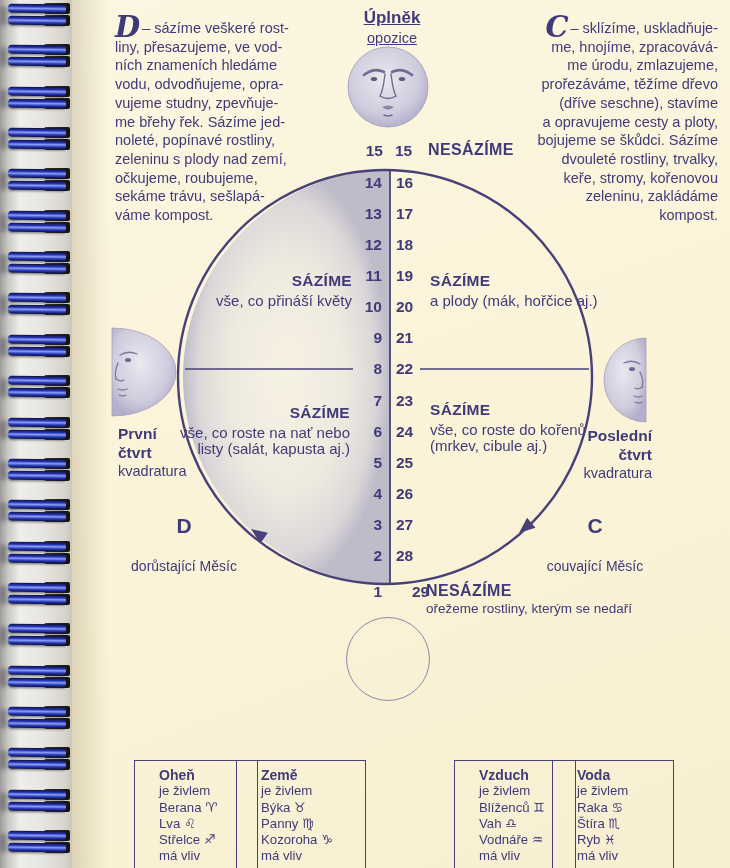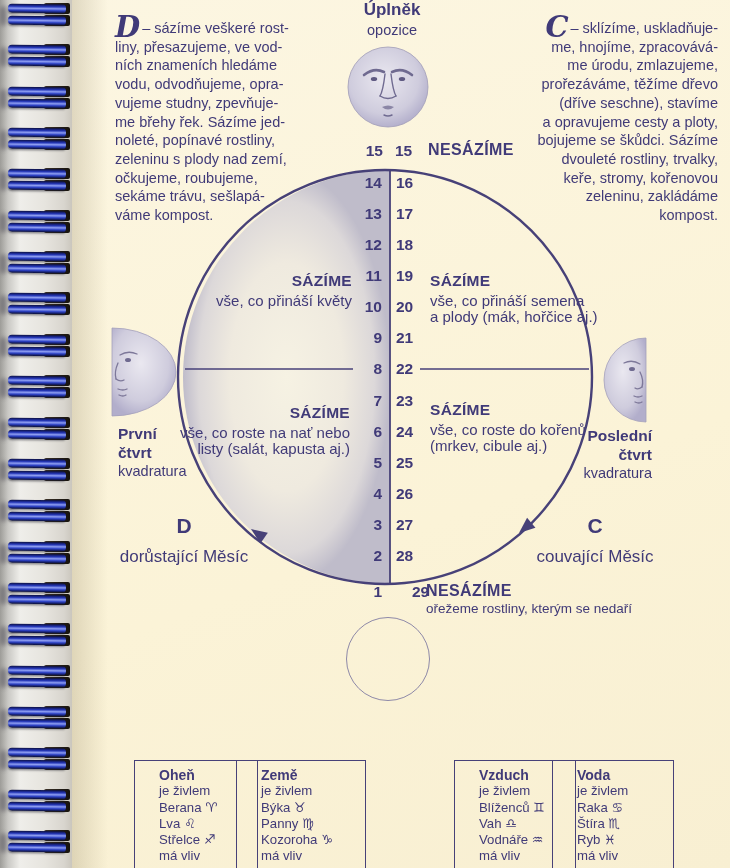--- a/index.html
+++ b/index.html
@@ -25,21 +25,21 @@
   .para{position:absolute;font-size:14.5px;line-height:18.7px;}
   .para-text{white-space:pre;}
   .initial{font-family:"DejaVu Serif",serif;font-style:italic;font-weight:bold;
            font-size:29px;line-height:0;vertical-align:-4px;padding-right:2px;}
   #para-waxing{left:115px;top:19px;width:222px;text-align:left;}
   #para-waning{left:478px;top:19px;width:240px;text-align:right;}
   
   .phase-label{position:absolute;text-align:center;}
   .phase-title{font-weight:bold;font-size:17px;}
   .phase-sub{font-size:14.5px;margin-top:2px;}
-  #fullmoon-label{left:330px;top:0;width:124px;}
+  #fullmoon-label{left:330px;top:8px;width:124px;text-decoration:underline;}
   #newmoon-label{left:325px;top:707px;width:140px;}
   svg{position:absolute;}
   
   .daynum{position:absolute;font-weight:bold;font-size:15.5px;}
   .row-label{position:absolute;font-weight:bold;font-size:16px;letter-spacing:.4px;}
   .row-note{position:absolute;font-size:13.5px;}
   .num-col{position:absolute;top:167px;display:flex;flex-direction:column;}
   .num-col .num{height:31.15px;display:flex;align-items:center;font-weight:bold;font-size:15.5px;}
   #col-waxing{left:344px;width:38px;}
   #col-waxing .num{justify-content:flex-end;}
@@ -55,21 +55,21 @@
   #q-lr{left:430px;top:401px;width:200px;text-align:left;}
   
   .quarter-label{position:absolute;font-size:15.5px;line-height:19px;}
   .quarter-label .b{font-weight:bold;display:block;}
   .quarter-label .r{display:block;font-size:14.5px;}
   #fq-label{left:118px;top:424px;width:110px;text-align:left;}
   #lq-label{left:540px;top:426px;width:112px;text-align:right;}
   
   .cycle-label{position:absolute;text-align:center;width:140px;}
   .cycle-label .big{font-weight:bold;font-size:21px;line-height:26px;display:block;}
-  .cycle-label .txt{font-size:17px;display:block;margin-top:8px;}
+  .cycle-label .txt{font-size:14px;display:block;margin-top:19px;}
   #d-label{left:114px;top:513px;}
   #c-label{left:525px;top:513px;}
   
   .newmoon-circle{position:absolute;left:346px;top:617px;width:82px;height:82px;
            border:1.4px solid #8e89a8;border-radius:50%;}
   
   .elem-box{position:absolute;top:760px;height:104px;border:1.6px solid #474178;
            padding:6px 24px;font-size:13.2px;line-height:16.3px;background:transparent;}
   .elem-box .elem-title{font-weight:bold;font-size:14px;}
   .elem-box b{font-weight:bold;}
@@ -187,21 +187,20 @@
 keře, stromy, kořenovou
 zeleninu, zakládáme
 kompost.</span></div>
 
   <div class="quad" id="q-ul">
     <div class="q-title">SÁZÍME</div>
     <div class="q-line">vše, co přináší květy</div>
   </div>
   <div class="quad" id="q-ur">
     <div class="q-title">SÁZÍME</div>
-    <div class="q-line">vše, co přináší semena</div>
     <div class="q-line">a plody (mák, hořčice aj.)</div>
   </div>
   <div class="quad" id="q-ll">
     <div class="q-title">SÁZÍME</div>
     <div class="q-line">vše, co roste na nať nebo</div>
     <div class="q-line">listy (salát, kapusta aj.)</div>
   </div>
   <div class="quad" id="q-lr">
     <div class="q-title">SÁZÍME</div>
     <div class="q-line">vše, co roste do kořenů</div>

